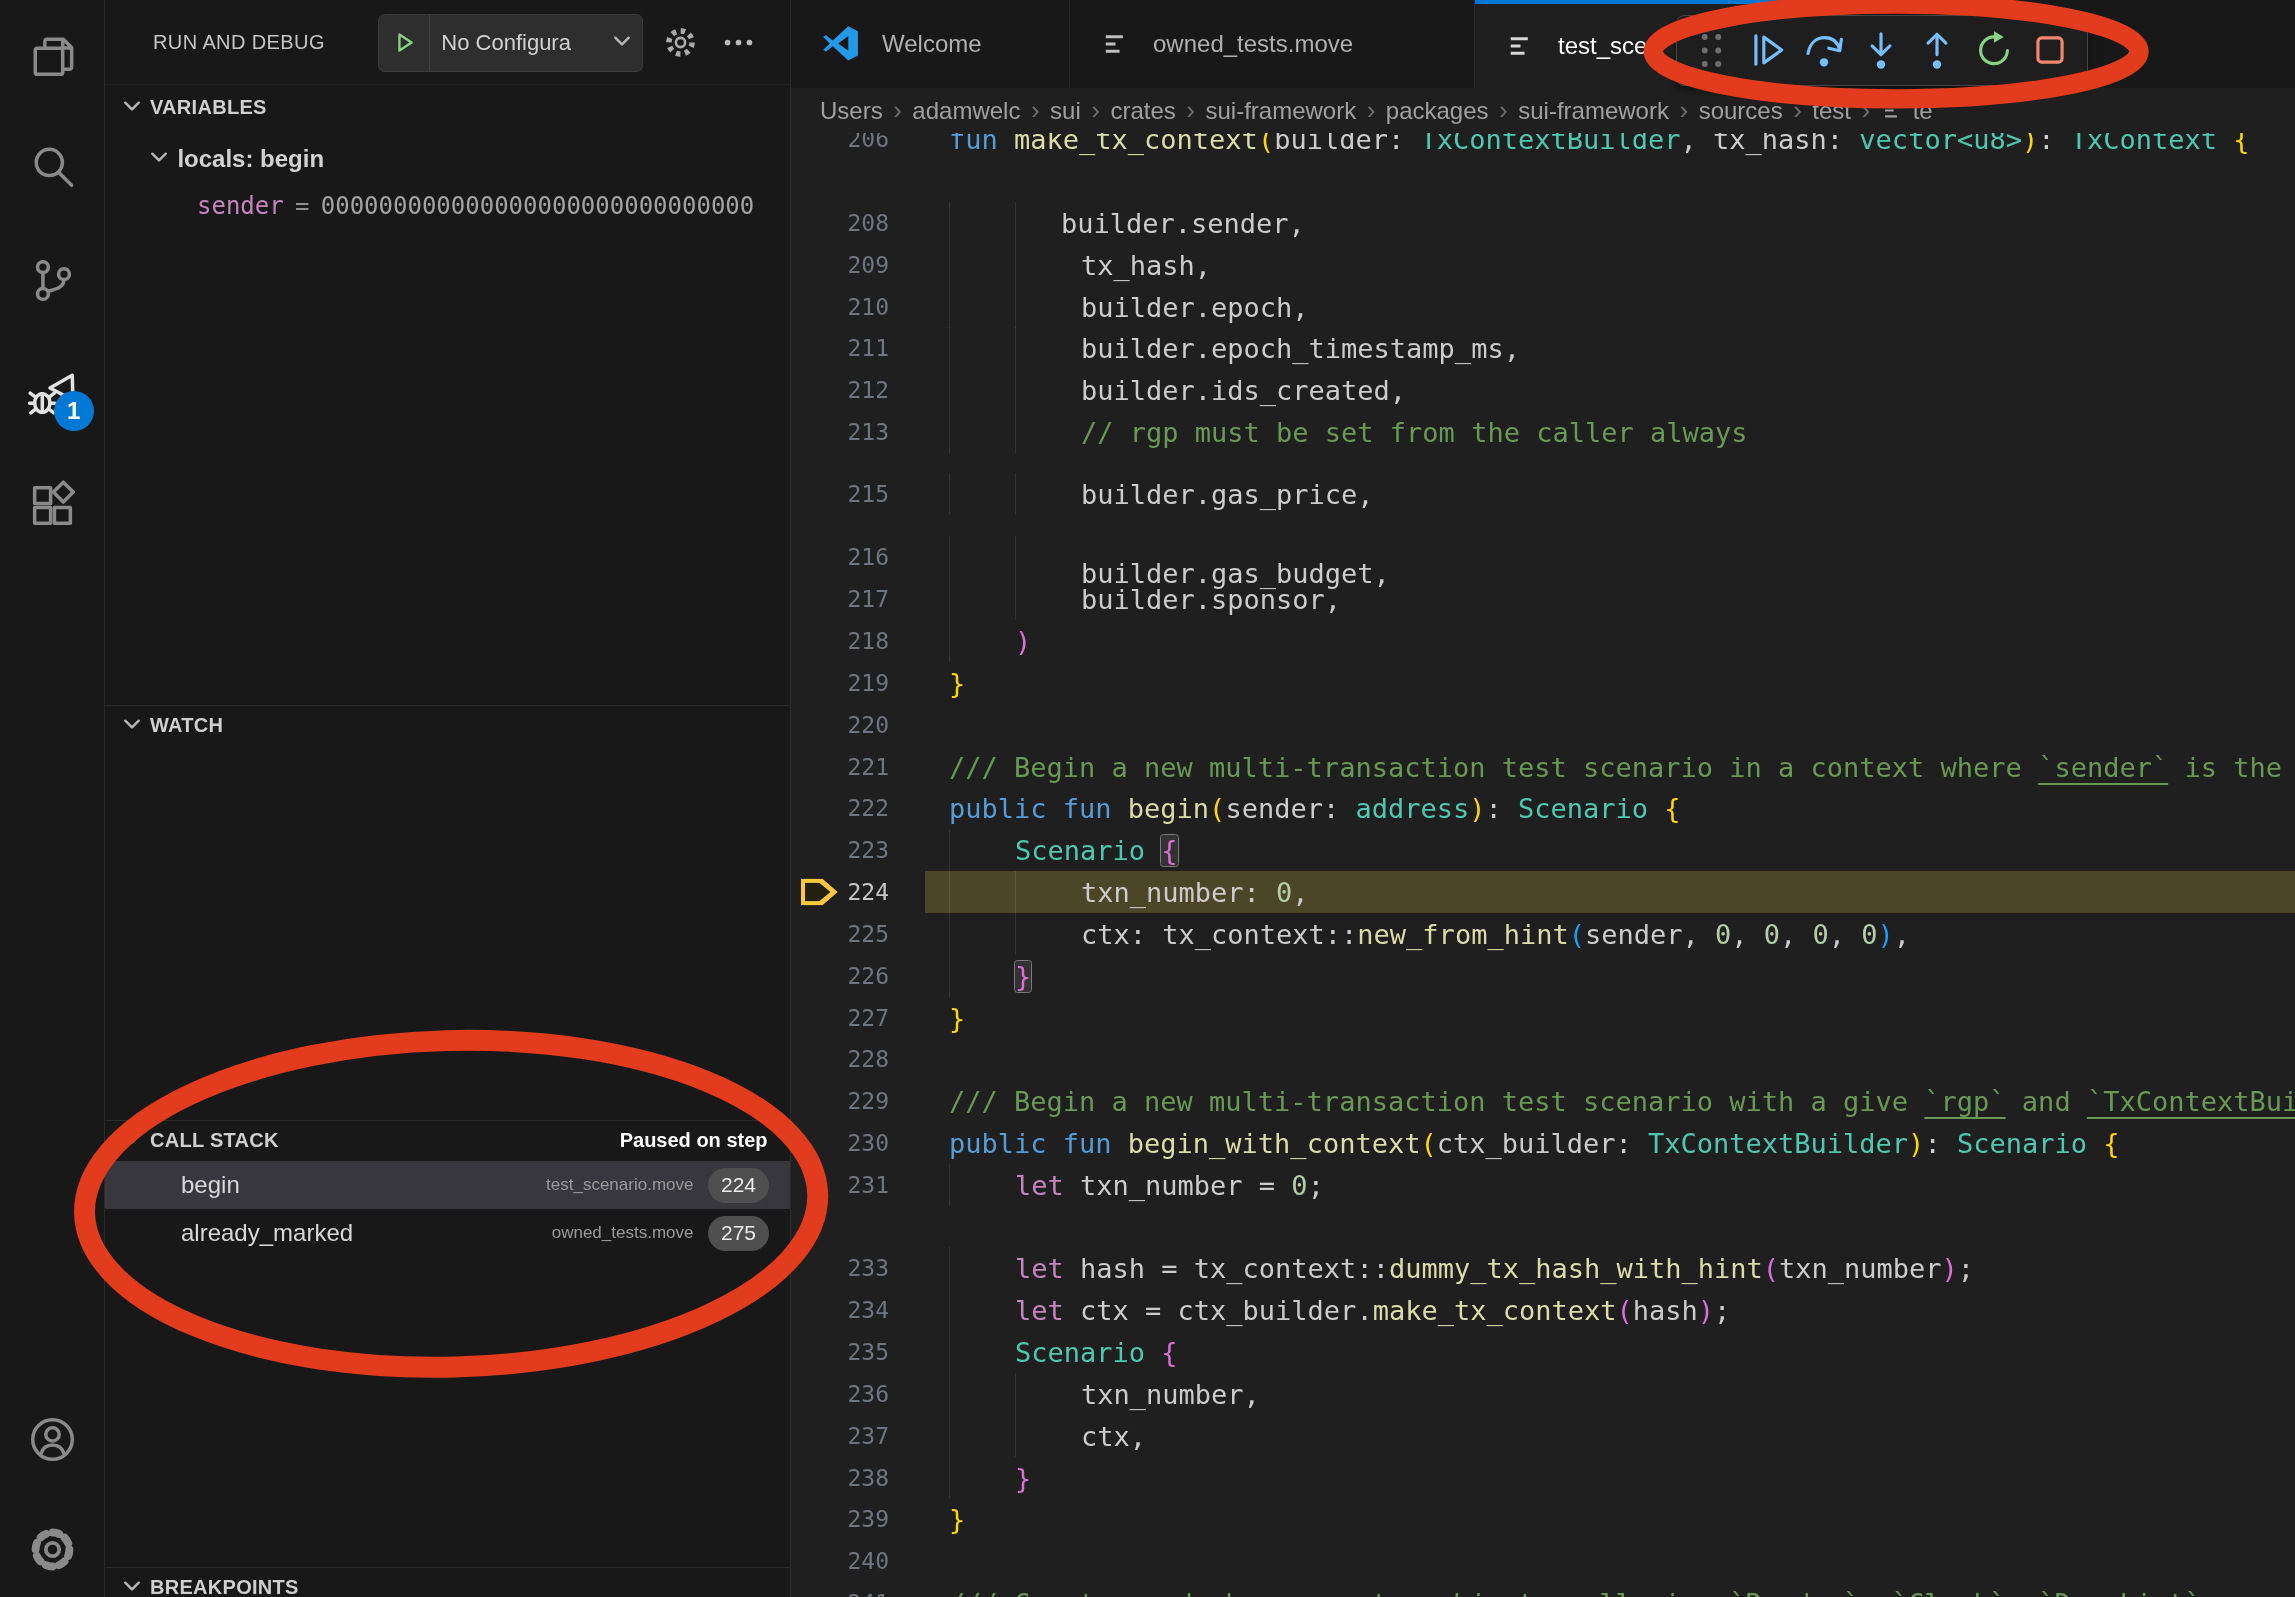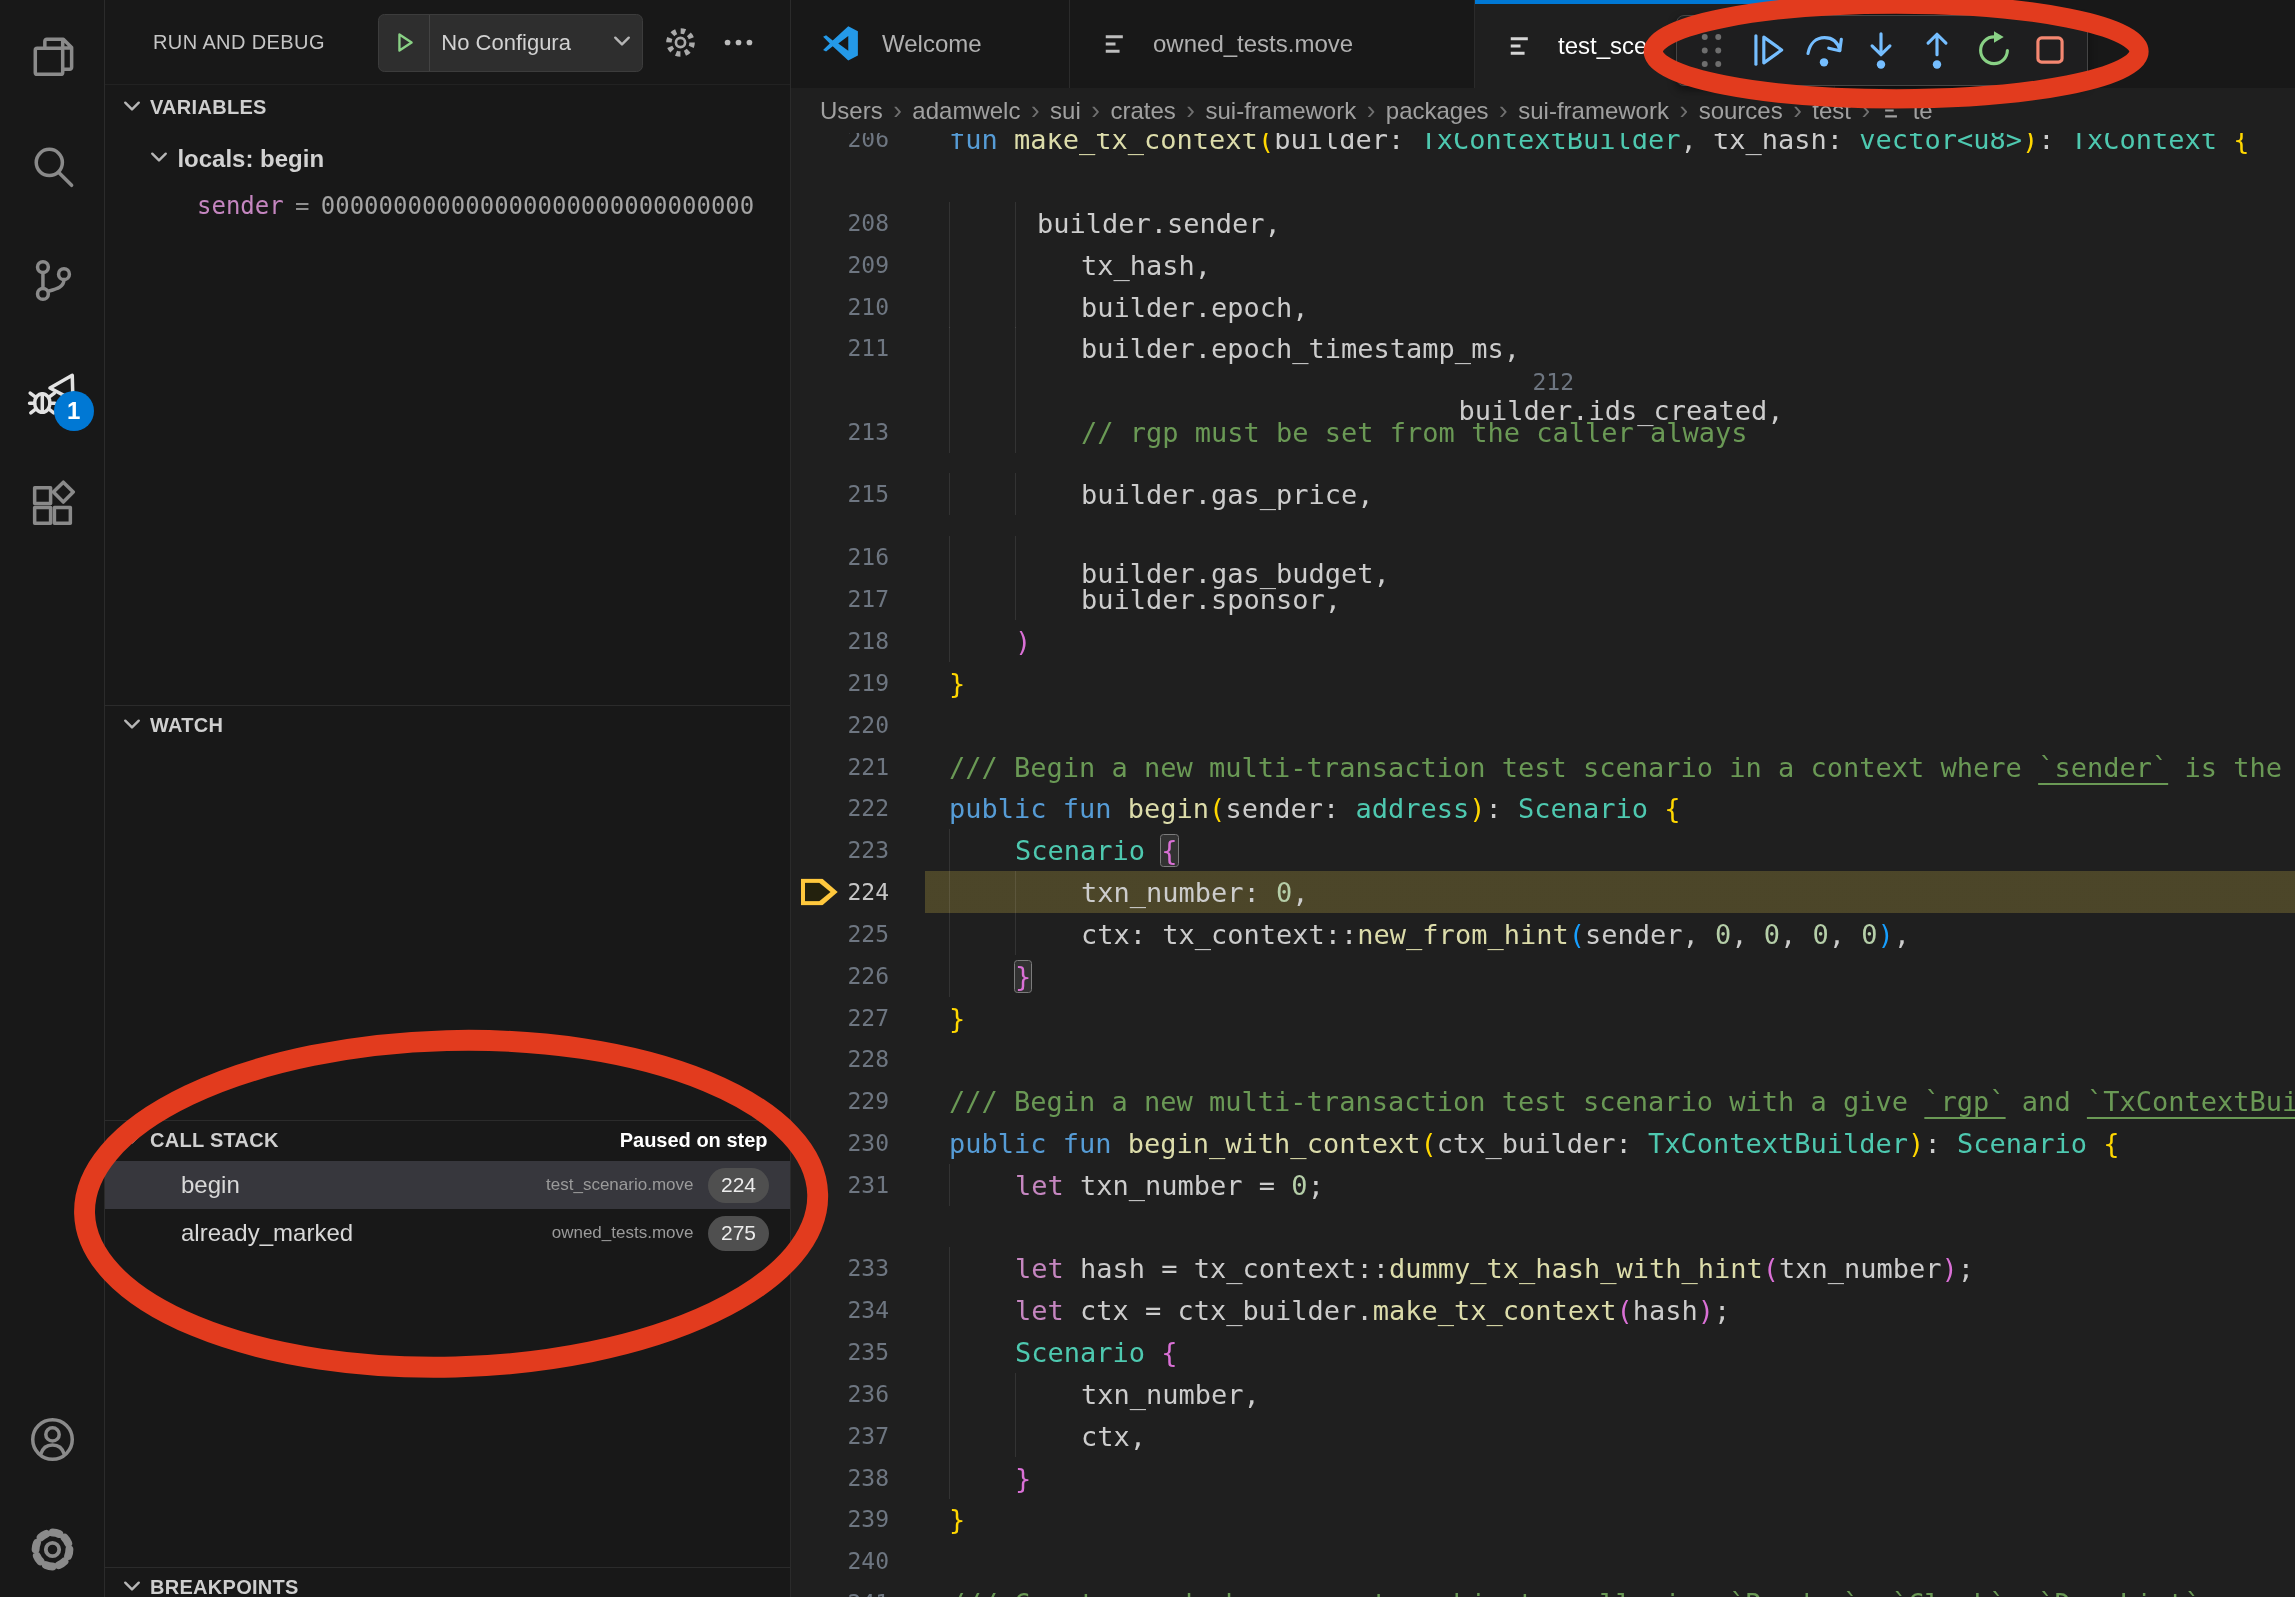--- a/index.html
+++ b/index.html
@@ -249,25 +249,25 @@
       <span class="chev"><svg viewBox="0 0 16 16">
             <path d="M3.5 5.8 L8 10.3 L12.5 5.8"></path>
           </svg></span>
       <span class="sec-title">BREAKPOINTS</span>
     </div>
   </aside>
 
   <main class="editor">
     <div class="code-layer">
         <div class="code-line" style="top: 118px;"><span class="ln">206</span><span class="code" style="padding-left: 0px;"><span class="kw">fun</span><span class="fn"> make_tx_context</span><span class="b1">(</span><span class="df">builder: </span><span class="ty">TxContextBuilder</span><span class="df">, tx_hash: </span><span class="ty">vector&lt;u8&gt;</span><span class="b1">)</span><span class="df">: </span><span class="ty">TxContext</span><span class="df"> </span><span class="b1">{</span></span></div>
-        <div class="code-line" style="top: 202px;"><span class="ln">208</span><span class="guide" style="left: 158px;"></span><span class="guide" style="left: 224px;"></span><span class="code" style="padding-left: 88px;"><span class="df">builder.sender,</span></span></div>
+        <div class="code-line" style="top: 202px;"><span class="ln">208</span><span class="guide" style="left: 158px;"></span><span class="guide" style="left: 224px;"></span><span class="code" style="padding-left: 112px;"><span class="df">builder.sender,</span></span></div>
         <div class="code-line" style="top: 244px;"><span class="ln">209</span><span class="guide" style="left: 158px;"></span><span class="guide" style="left: 224px;"></span><span class="code" style="padding-left: 132px;"><span class="df">tx_hash,</span></span></div>
         <div class="code-line" style="top: 286px;"><span class="ln">210</span><span class="guide" style="left: 158px;"></span><span class="guide" style="left: 224px;"></span><span class="code" style="padding-left: 132px;"><span class="df">builder.epoch,</span></span></div>
         <div class="code-line" style="top: 327px;"><span class="ln">211</span><span class="guide" style="left: 158px;"></span><span class="guide" style="left: 224px;"></span><span class="code" style="padding-left: 132px;"><span class="df">builder.epoch_timestamp_ms,</span></span></div>
-        <div class="code-line" style="top: 369px; flex-direction: column;"><span class="ln">212</span><span class="guide" style="left: 158px;"></span><span class="guide" style="left: 224px;"></span><span class="code" style="padding-left: 132px;"><span class="df">builder.ids_created,</span></span></div>
+        <div class="code-line" style="top: 369px;"><span class="ln">212</span><span class="guide" style="left: 158px;"></span><span class="guide" style="left: 224px;"></span><span class="code" style="padding-left: 132px;"><span class="df">builder.ids_created,</span></span></div>
         <div class="code-line" style="top: 411px;"><span class="ln">213</span><span class="guide" style="left: 158px;"></span><span class="guide" style="left: 224px;"></span><span class="code" style="padding-left: 132px;"><span class="cm">// rgp must be set from the caller always</span></span></div>
         <div class="code-line" style="top: 473px;"><span class="ln">215</span><span class="guide" style="left: 158px;"></span><span class="guide" style="left: 224px;"></span><span class="code" style="padding-left: 132px;"><span class="df">builder.gas_price,</span></span></div>
         <div class="code-line" style="top: 536px;"><span class="ln">216</span><span class="guide" style="left: 158px;"></span><span class="guide" style="left: 224px;"></span><span class="code" style="padding-left: 132px; margin-top: 32px;"><span class="df">builder.gas_budget,</span></span></div>
         <div class="code-line" style="top: 578px;"><span class="ln">217</span><span class="guide" style="left: 158px;"></span><span class="guide" style="left: 224px;"></span><span class="code" style="padding-left: 132px;"><span class="df">builder.sponsor,</span></span></div>
         <div class="code-line" style="top: 620px;"><span class="ln">218</span><span class="guide" style="left: 158px;"></span><span class="code" style="padding-left: 66px;"><span class="b2">)</span></span></div>
         <div class="code-line" style="top: 662px;"><span class="ln">219</span><span class="code" style="padding-left: 0px;"><span class="b1">}</span></span></div>
         <div class="code-line" style="top: 704px;"><span class="ln">220</span><span class="code" style="padding-left: 0px;"></span></div>
         <div class="code-line" style="top: 746px;"><span class="ln">221</span><span class="code" style="padding-left: 0px;"><span class="cm">/// Begin a new multi-transaction test scenario in a context where </span><span class="cm u">`sender`</span><span class="cm"> is the</span></span></div>
         <div class="code-line" style="top: 787px;"><span class="ln">222</span><span class="code" style="padding-left: 0px;"><span class="kw">public fun</span><span class="fn"> begin</span><span class="b1">(</span><span class="df">sender: </span><span class="ty">address</span><span class="b1">)</span><span class="df">: </span><span class="ty">Scenario</span><span class="df"> </span><span class="b1">{</span></span></div>
         <div class="code-line" style="top: 829px;"><span class="ln">223</span><span class="guide" style="left: 158px;"></span><span class="code" style="padding-left: 66px;"><span class="ty">Scenario</span><span class="df"> </span><span class="b2 match">{</span></span></div>

